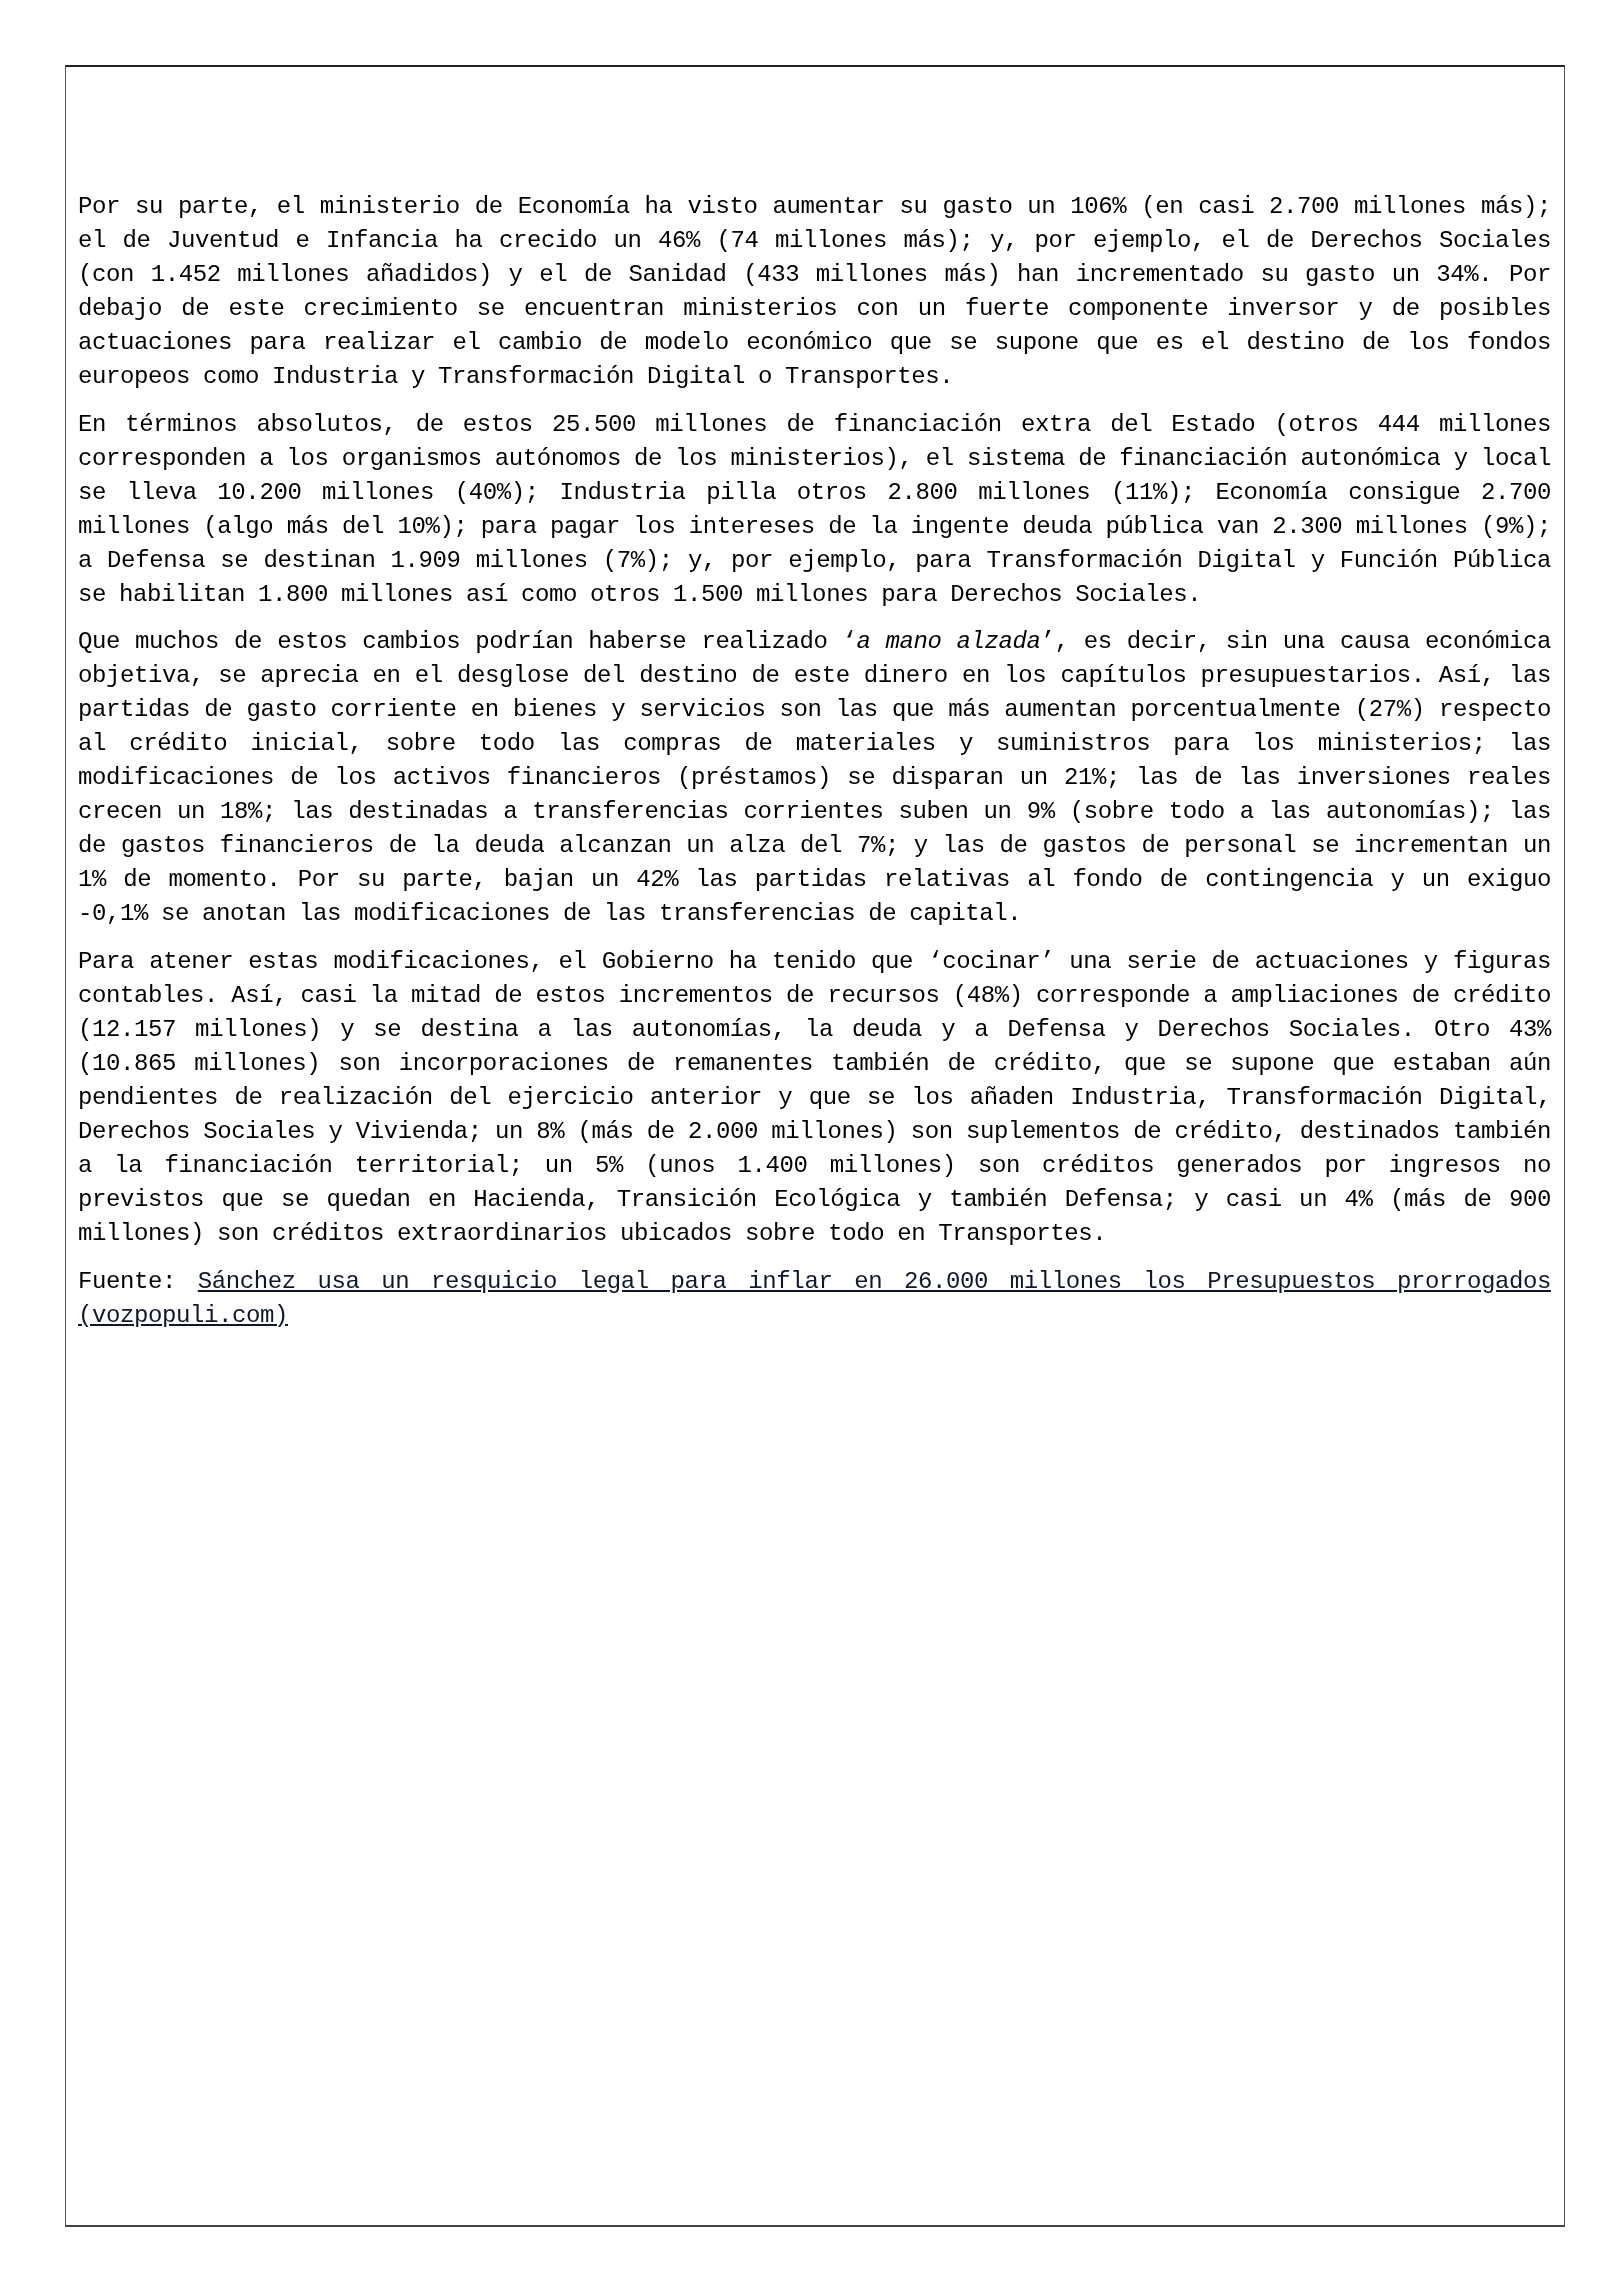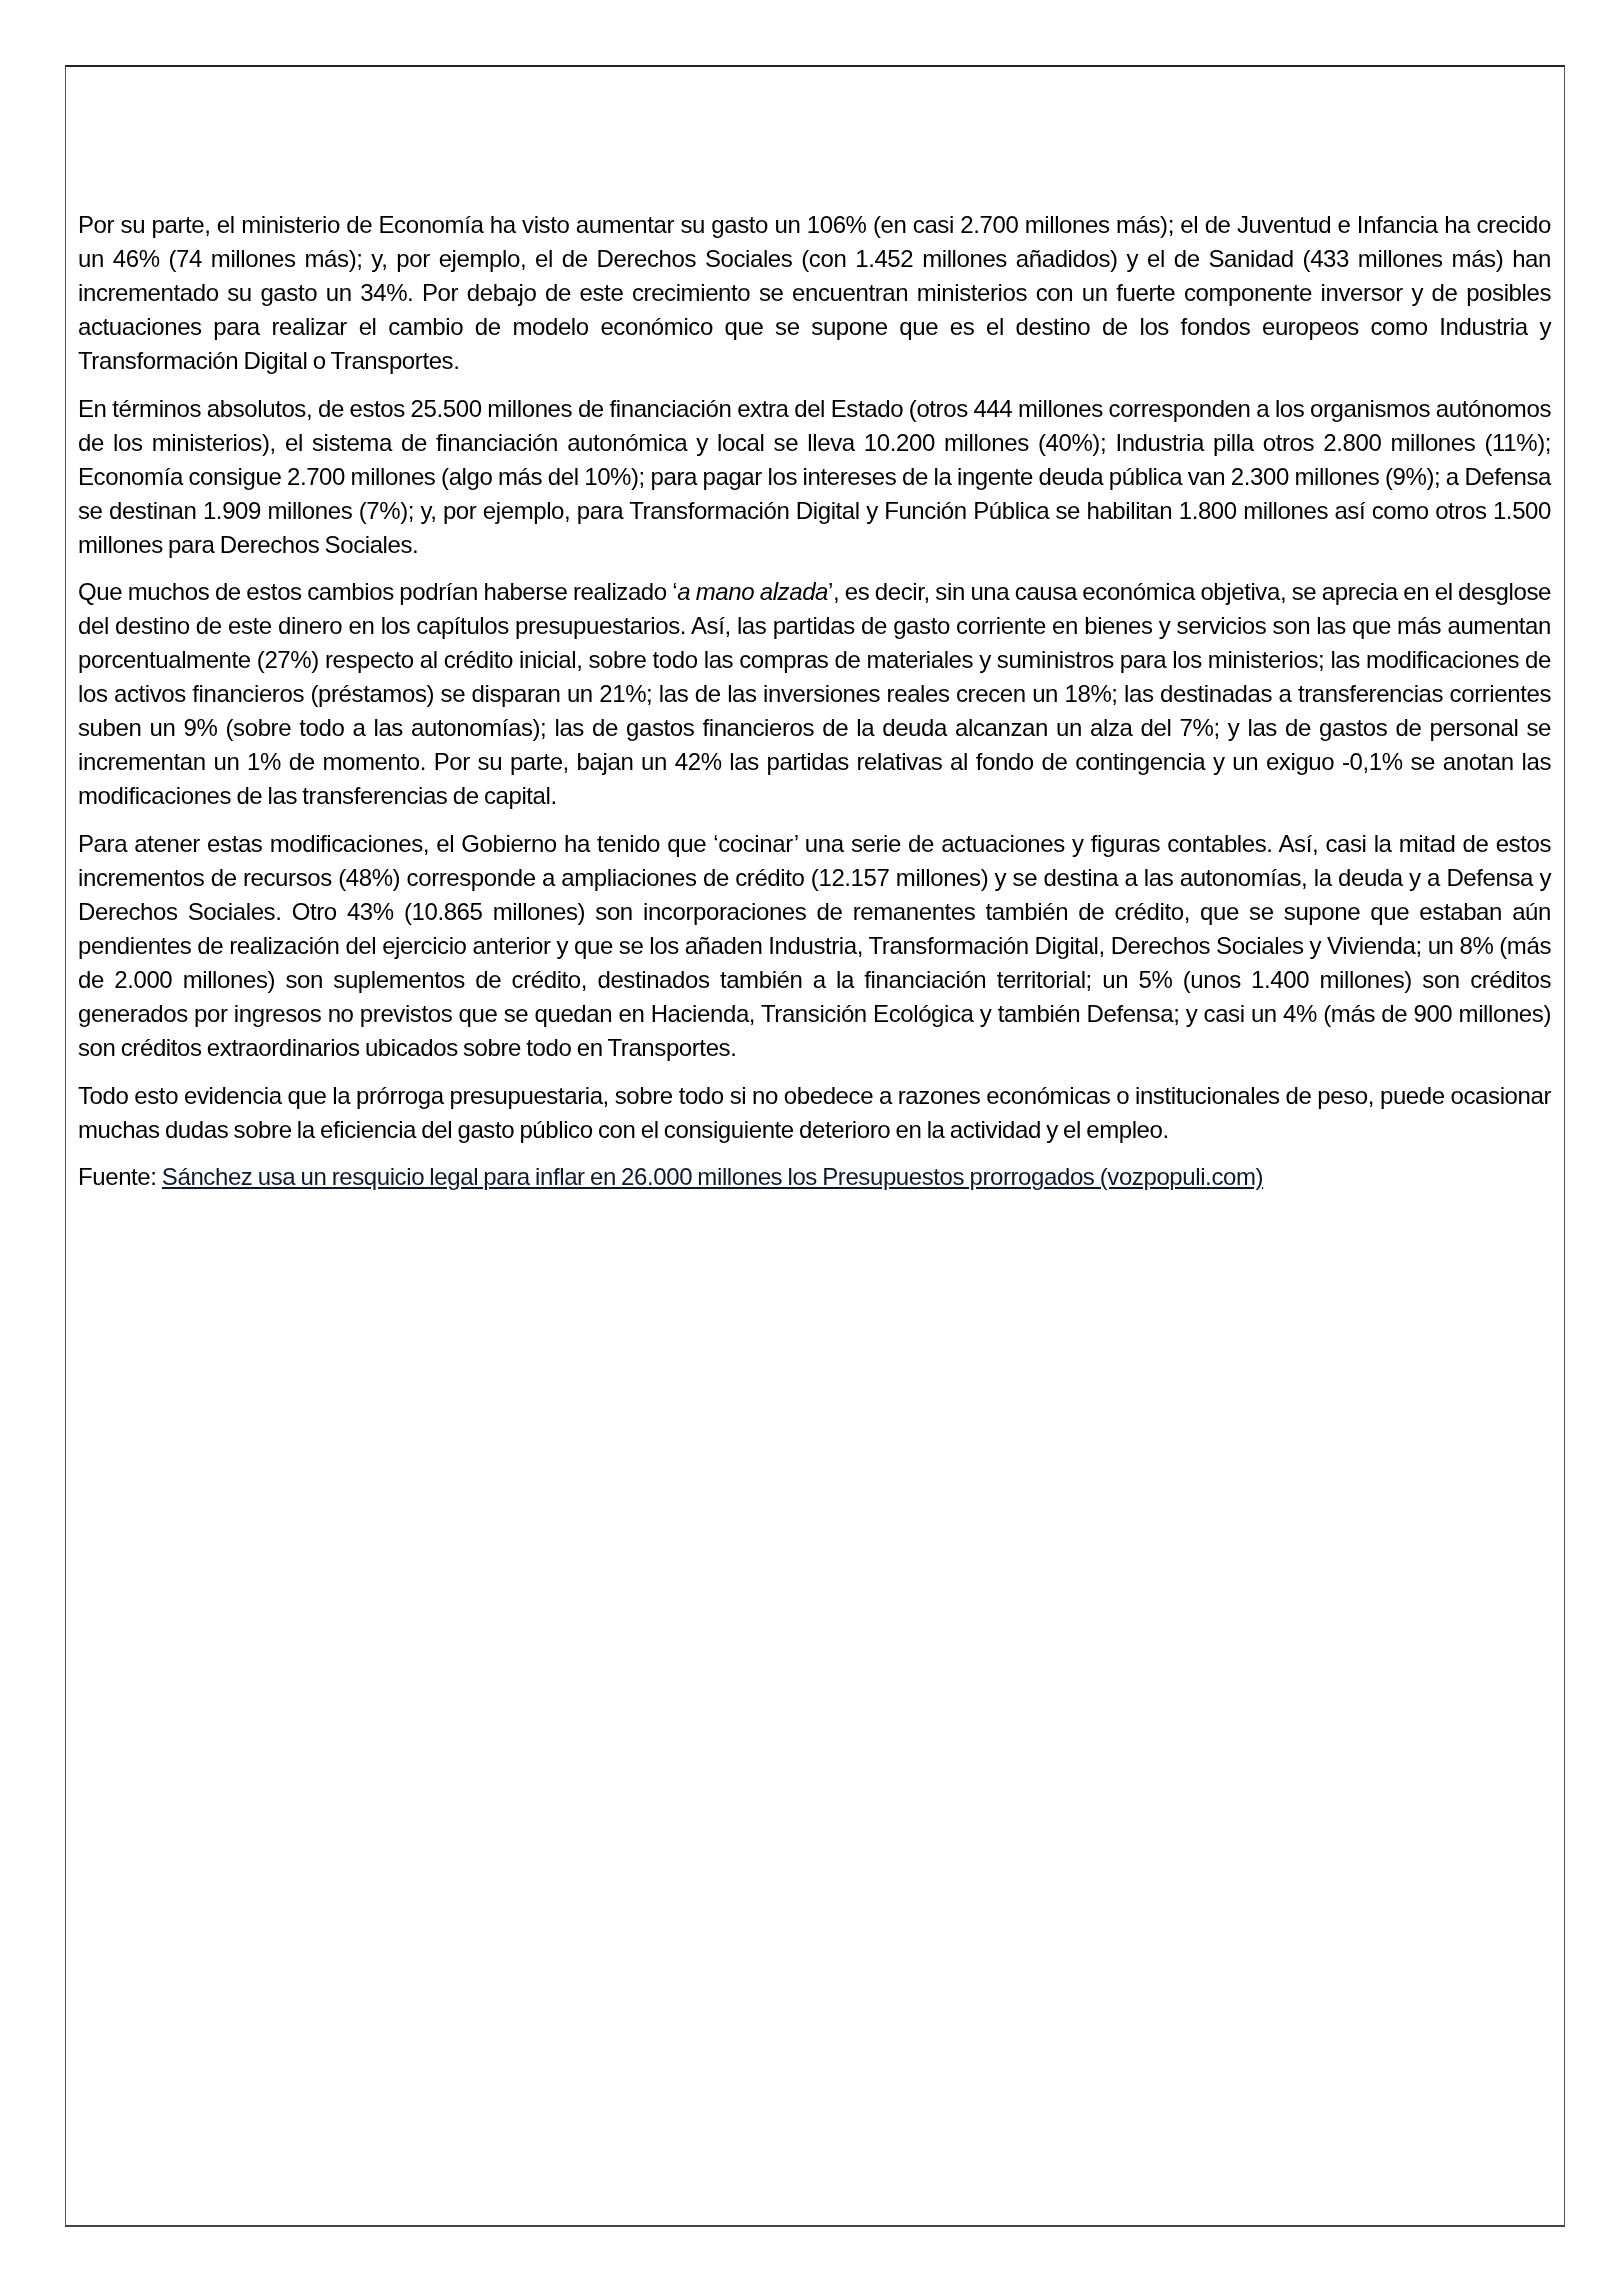--- a/index.html
+++ b/index.html
@@ -21,23 +21,23 @@
     height: 2162px;
     border-left: 1.5px solid #555;
     border-right: 1.5px solid #555;
     border-top: 2.5px solid #222;
     border-bottom: 2.9px solid #444;
     box-sizing: border-box;
   }
   .content {
     position: absolute;
     left: 78px;
-    top: 208px;
+    top: 190px;
     width: 1473px;
-    font-family: Liberation Sans, sans-serif;
+    font-family: Liberation Mono, monospace;
     font-size: 24px;
     line-height: 34px;
     color: #000;
     letter-spacing: -0.4px;
     word-spacing: -1px;
   }
   .content p {
     margin: 0 0 13.7px 0;
     text-align: justify;
     text-justify: inter-word;
@@ -53,16 +53,15 @@
 </head>
 <body>
 
 <div class="page-frame"></div>
 
 <div class="content">
   <p>Por su parte, el ministerio de Economía ha visto aumentar su gasto un 106% (en casi 2.700 millones más); el de Juventud e Infancia ha crecido un 46% (74 millones más); y, por ejemplo, el de Derechos Sociales (con 1.452 millones añadidos) y el de Sanidad (433 millones más) han incrementado su gasto un 34%. Por debajo de este crecimiento se encuentran ministerios con un fuerte componente inversor y de posibles actuaciones para realizar el cambio de modelo económico que se supone que es el destino de los fondos europeos como Industria y Transformación Digital o Transportes.</p>
   <p>En términos absolutos, de estos 25.500 millones de financiación extra del Estado (otros 444 millones corresponden a los organismos autónomos de los ministerios), el sistema de financiación autonómica y local se lleva 10.200 millones (40%); Industria pilla otros 2.800 millones (11%); Economía consigue 2.700 millones (algo más del 10%); para pagar los intereses de la ingente deuda pública van 2.300 millones (9%); a Defensa se destinan 1.909 millones (7%); y, por ejemplo, para Transformación Digital y Función Pública se habilitan 1.800 millones así como otros 1.500 millones para Derechos Sociales.</p>
   <p><span>Que muchos de estos cambios podrían haberse realizado ‘</span><em>a mano alzada</em><span>’, es decir, sin una causa económica objetiva, se aprecia en el desglose del destino de este dinero en los capítulos presupuestarios. Así, las partidas de gasto corriente en bienes y servicios son las que más aumentan porcentualmente (27%) respecto al crédito inicial, sobre todo las compras de materiales y suministros para los ministerios; las modificaciones de los activos financieros (préstamos) se disparan un 21%; las de las inversiones reales crecen un 18%; las destinadas a  transferencias corrientes suben un 9% (sobre todo a las autonomías); las de gastos financieros de la deuda alcanzan un alza del 7%; y las de gastos de personal se incrementan un 1% de momento. Por su parte, bajan un 42% las partidas relativas al fondo de contingencia y un exiguo -0,1% se anotan las modificaciones de las transferencias de capital.</span></p>
   <p>Para atener estas modificaciones, el Gobierno ha tenido que ‘cocinar’ una serie de actuaciones y figuras contables. Así, casi la mitad de estos incrementos de recursos (48%) corresponde a ampliaciones de crédito (12.157 millones) y se destina a las autonomías, la deuda y a Defensa y Derechos Sociales. Otro 43% (10.865 millones) son incorporaciones de remanentes también de crédito, que se supone que estaban aún pendientes de realización del ejercicio anterior y que se los añaden Industria, Transformación Digital, Derechos Sociales y Vivienda; un 8% (más de 2.000 millones) son suplementos de crédito, destinados también a la financiación territorial; un 5% (unos 1.400 millones) son créditos generados por ingresos no previstos que se quedan en Hacienda, Transición Ecológica y también Defensa; y casi un 4% (más de 900 millones) son créditos extraordinarios ubicados sobre todo en Transportes.</p>
-  <p>Todo esto evidencia que la prórroga presupuestaria, sobre todo si no obedece a razones económicas o institucionales de peso, puede ocasionar muchas dudas sobre la eficiencia del gasto público con el consiguiente deterioro en la actividad y el empleo.</p>
   <p><span>Fuente: </span><a class="source-link">Sánchez usa un resquicio legal para inflar en 26.000 millones los Presupuestos prorrogados (vozpopuli.com)</a></p>
 </div>
 
 
 </body></html>

